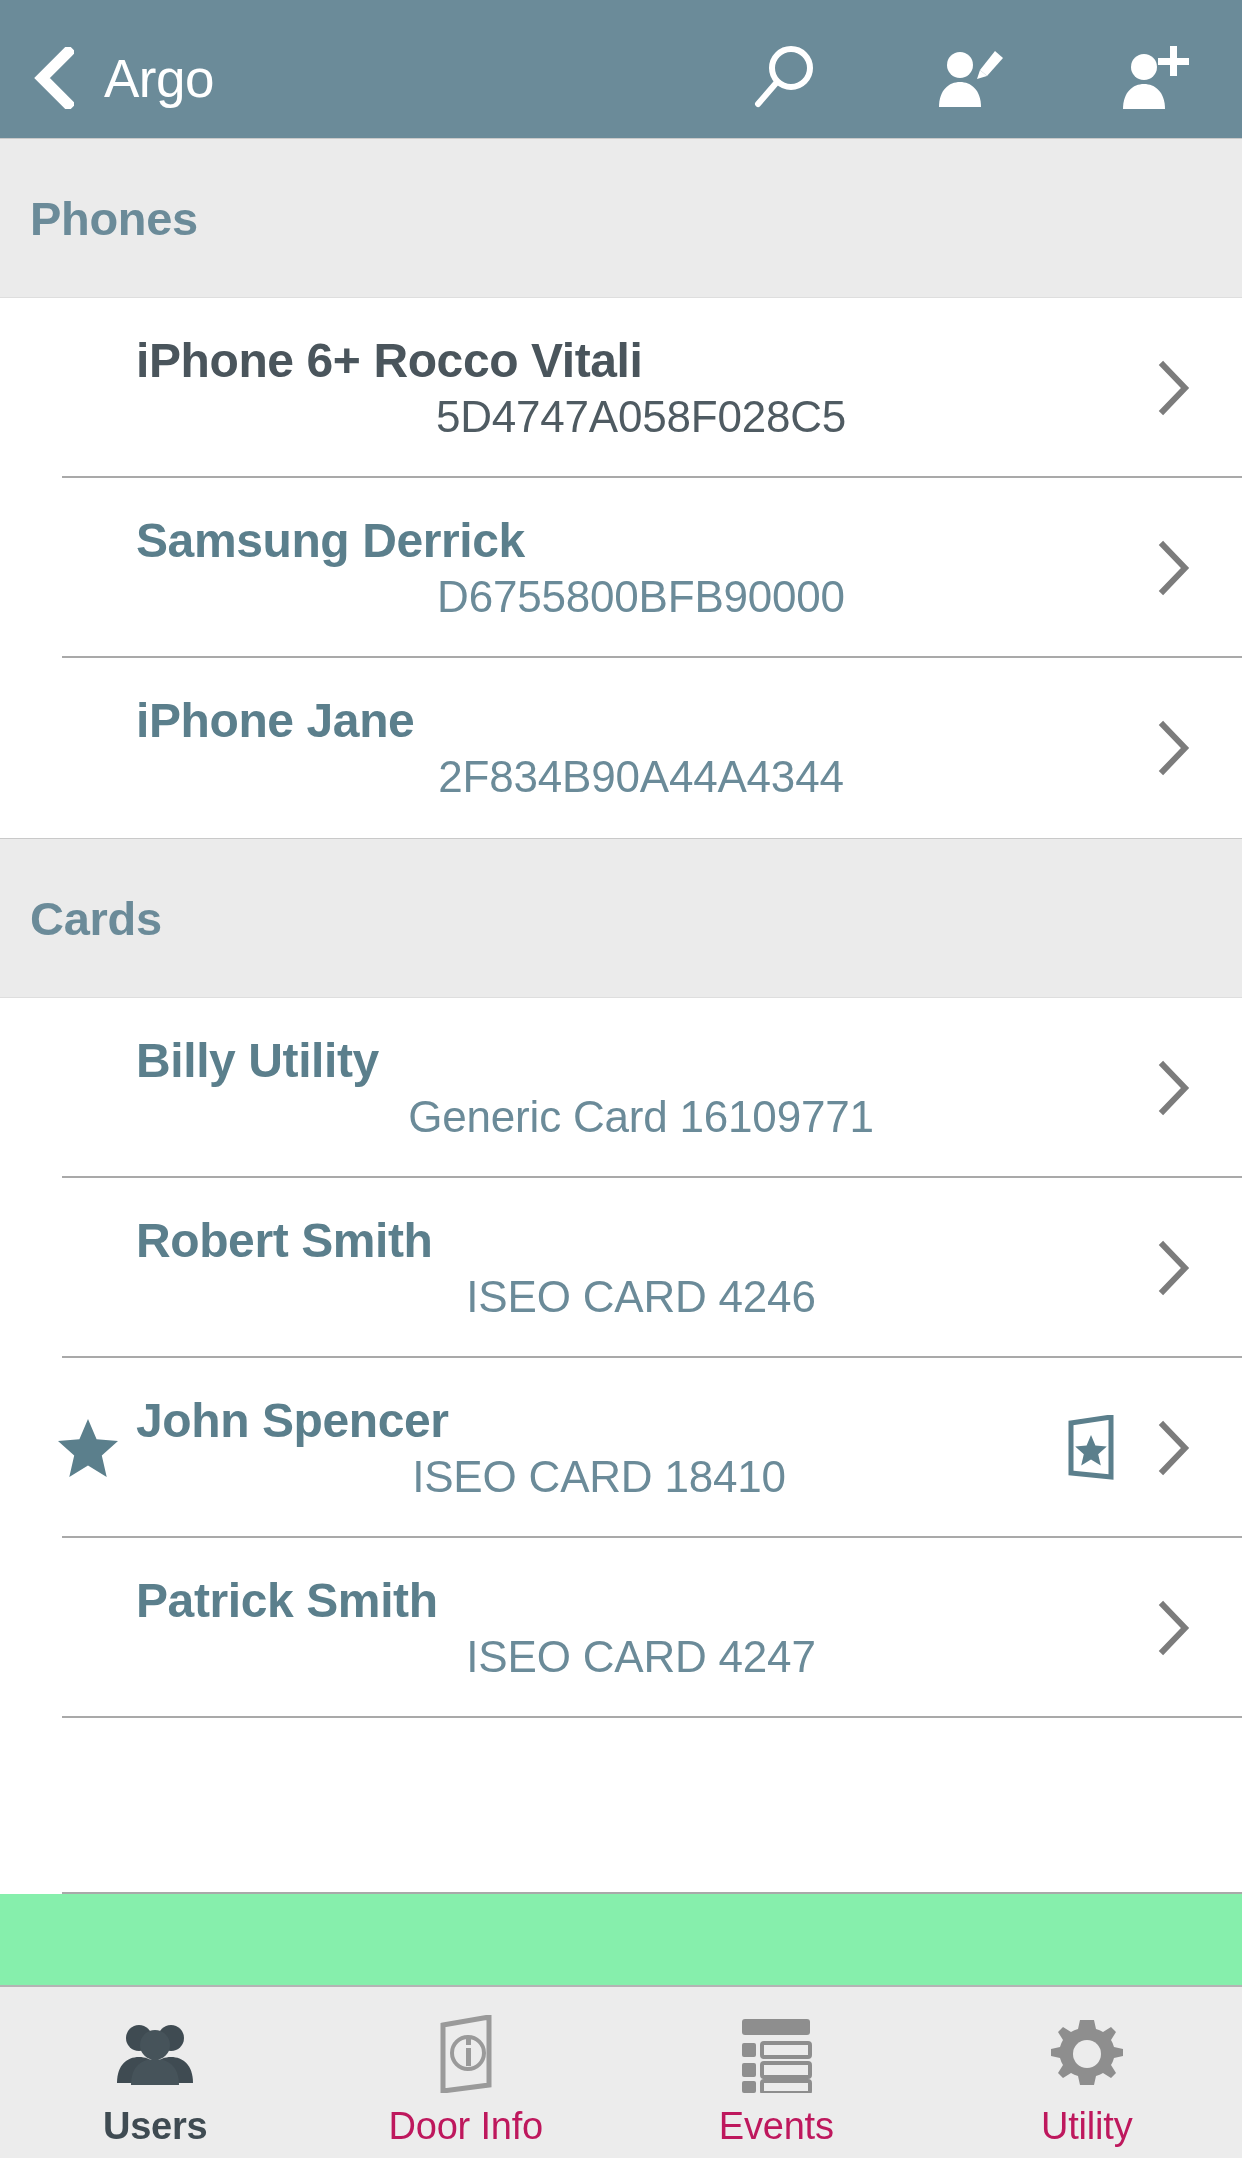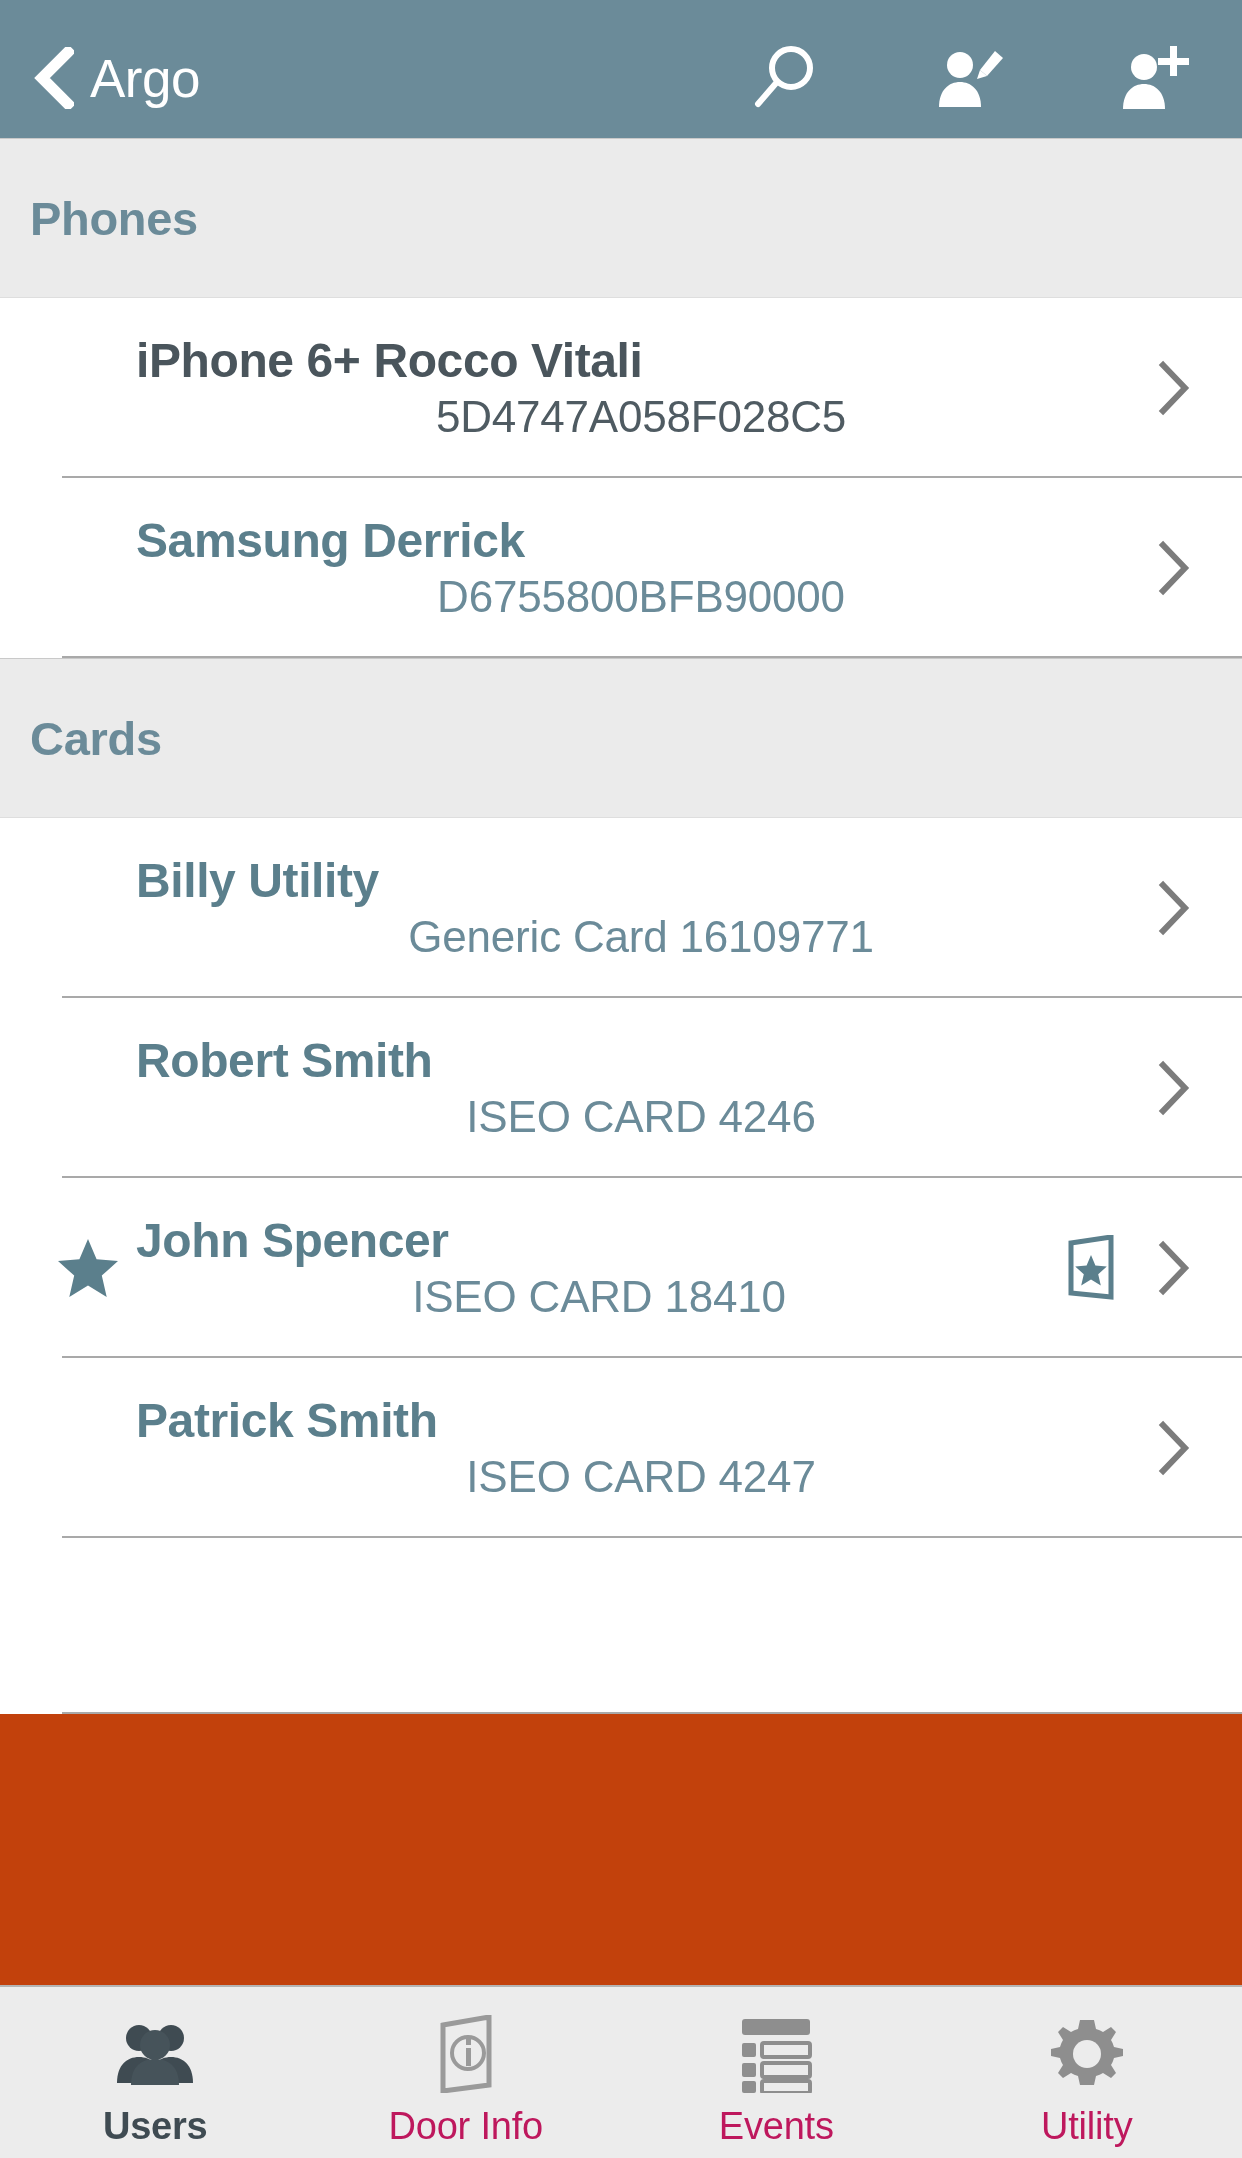--- a/index.html
+++ b/index.html
@@ -27,21 +27,21 @@
     flex: 0 0 138px;
     background: #6b8b99;
     display: flex;
     align-items: center;
     padding: 0 34px 0 34px;
     position: relative;
   }
   .nav-left {
     display: flex;
     align-items: center;
-    gap: 16px;
+    gap: 30px;
     height: 100%;
     padding-top: 18px;
   }
   .back-chevron {
     width: 40px;
     height: 62px;
     display: block;
   }
   .nav-title {
     color: #ffffff;
@@ -62,21 +62,21 @@
     width: 76px;
     height: 76px;
     display: flex;
     align-items: center;
     justify-content: center;
   }
 
   
   .content {
     flex: 1 1 auto;
-    background: #c2410c;
+    background: #86efac;
     overflow: hidden;
     position: relative;
   }
 
   .section-header {
     background: #ebebeb;
     height: 160px;
     display: flex;
     align-items: center;
     padding: 0 0 0 30px;
@@ -281,20 +281,33 @@
       <div class="row-right">
         <div class="chev-slot">
           <svg width="34" height="56" viewBox="0 0 34 56">
             <polyline points="6,5 28,28 6,51" fill="none" stroke="#7c7c7c" stroke-width="6" stroke-linecap="square"></polyline>
           </svg>
         </div>
       </div>
       <div class="row-sep"></div>
     </div>
 
+    <div class="list-row">
+      <div class="row-texts">
+        <div class="row-title">iPhone Jane</div>
+        <div class="row-sub">2F834B90A44A4344</div>
+      </div>
+      <div class="row-right">
+        <div class="chev-slot">
+          <svg width="34" height="56" viewBox="0 0 34 56">
+            <polyline points="6,5 28,28 6,51" fill="none" stroke="#7c7c7c" stroke-width="6" stroke-linecap="square"></polyline>
+          </svg>
+        </div>
+      </div>
+    </div>
 
     <div class="section-header">
       <span class="section-header-title">Cards</span>
     </div>
 
     <div class="list-row">
       <div class="row-texts">
         <div class="row-title">Billy Utility</div>
         <div class="row-sub">Generic Card 16109771</div>
       </div>

